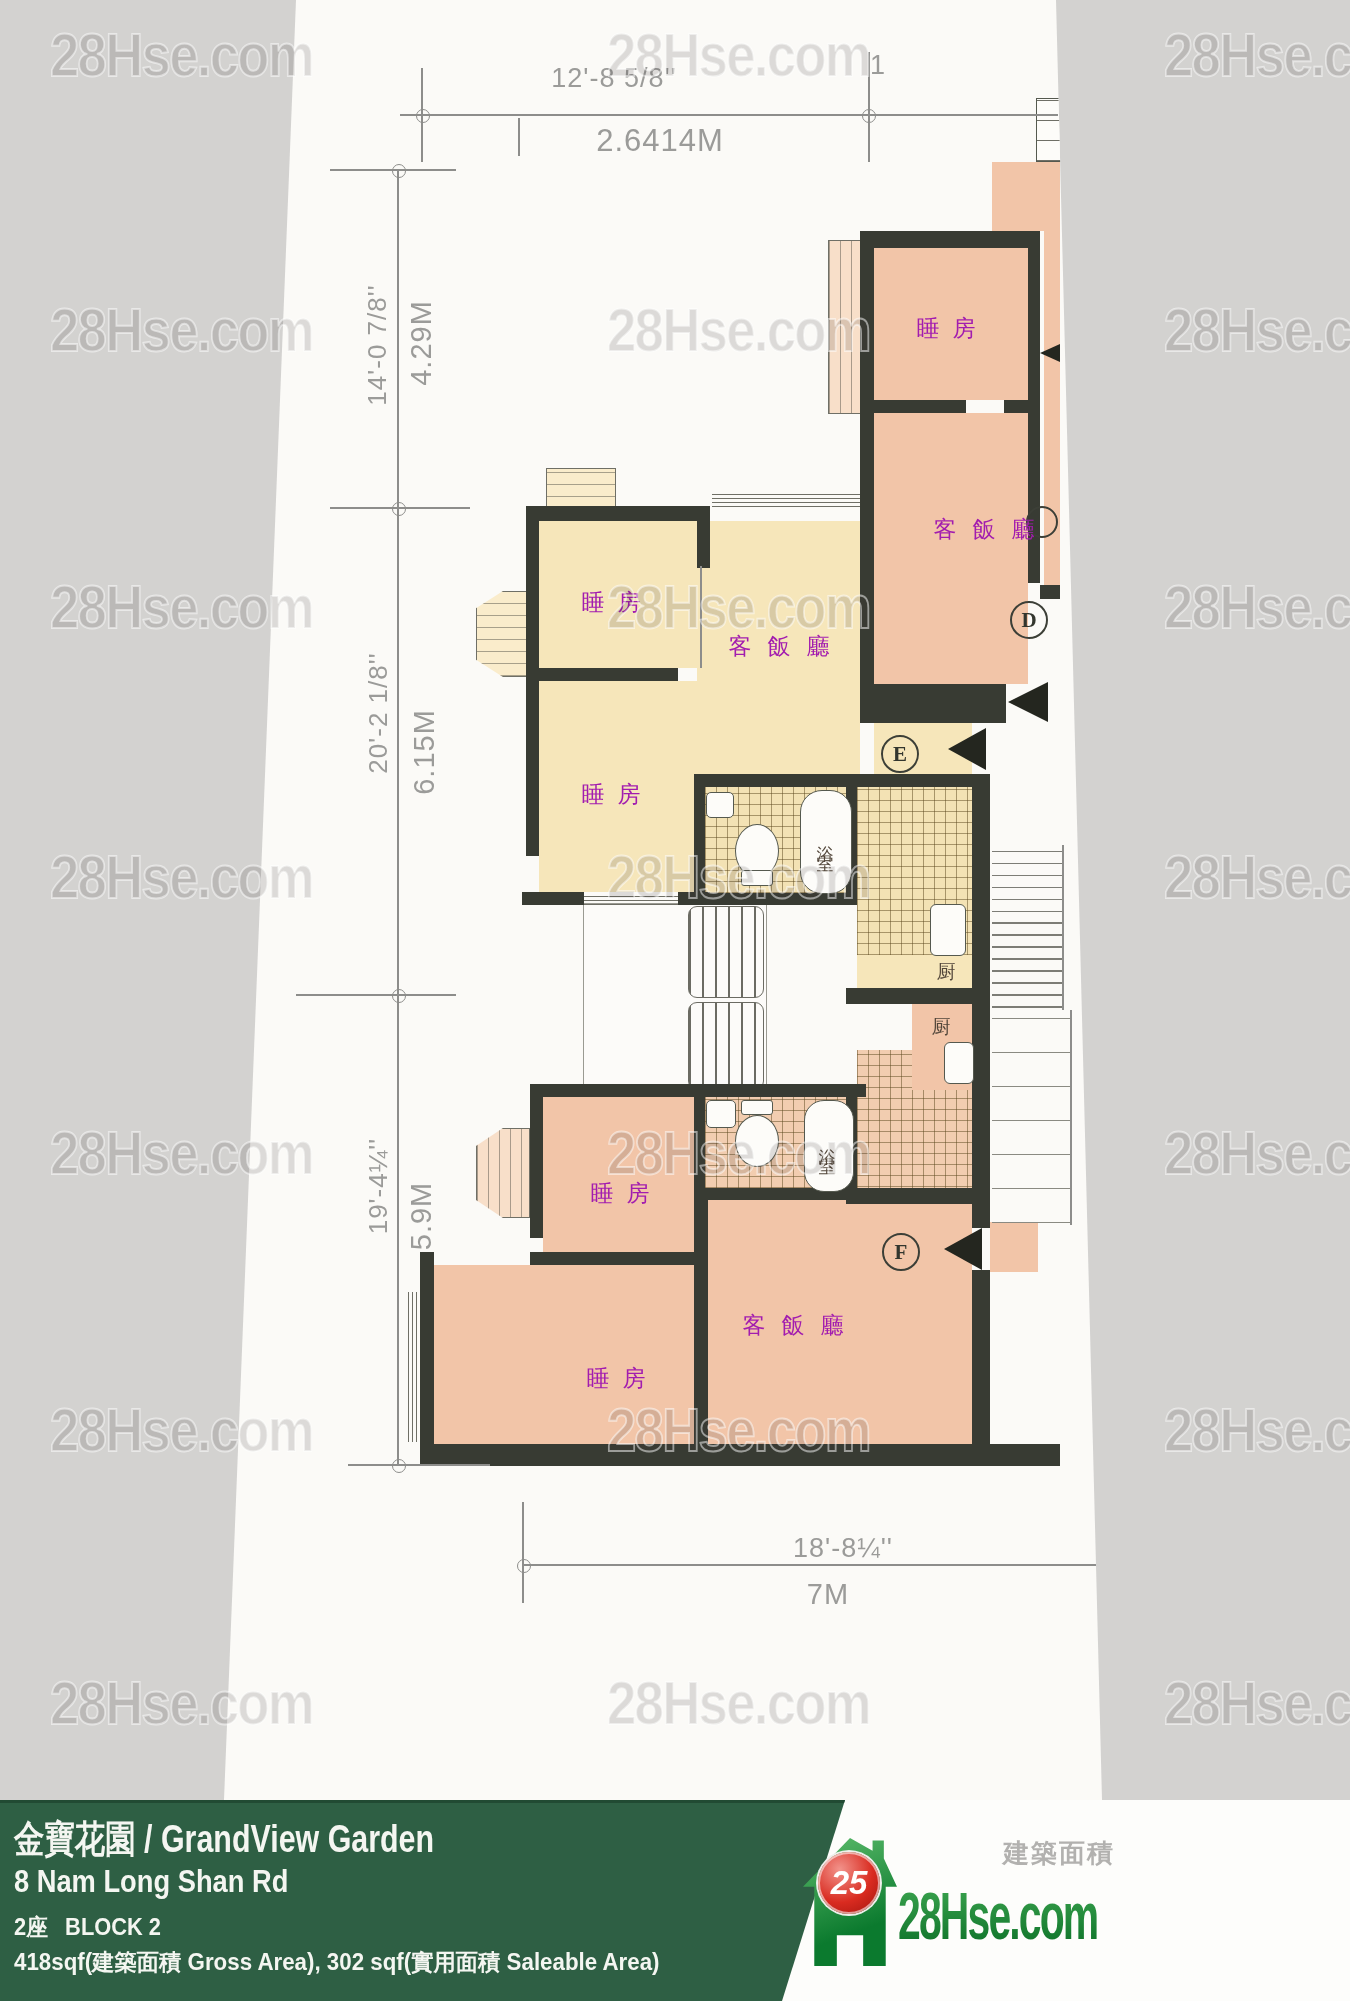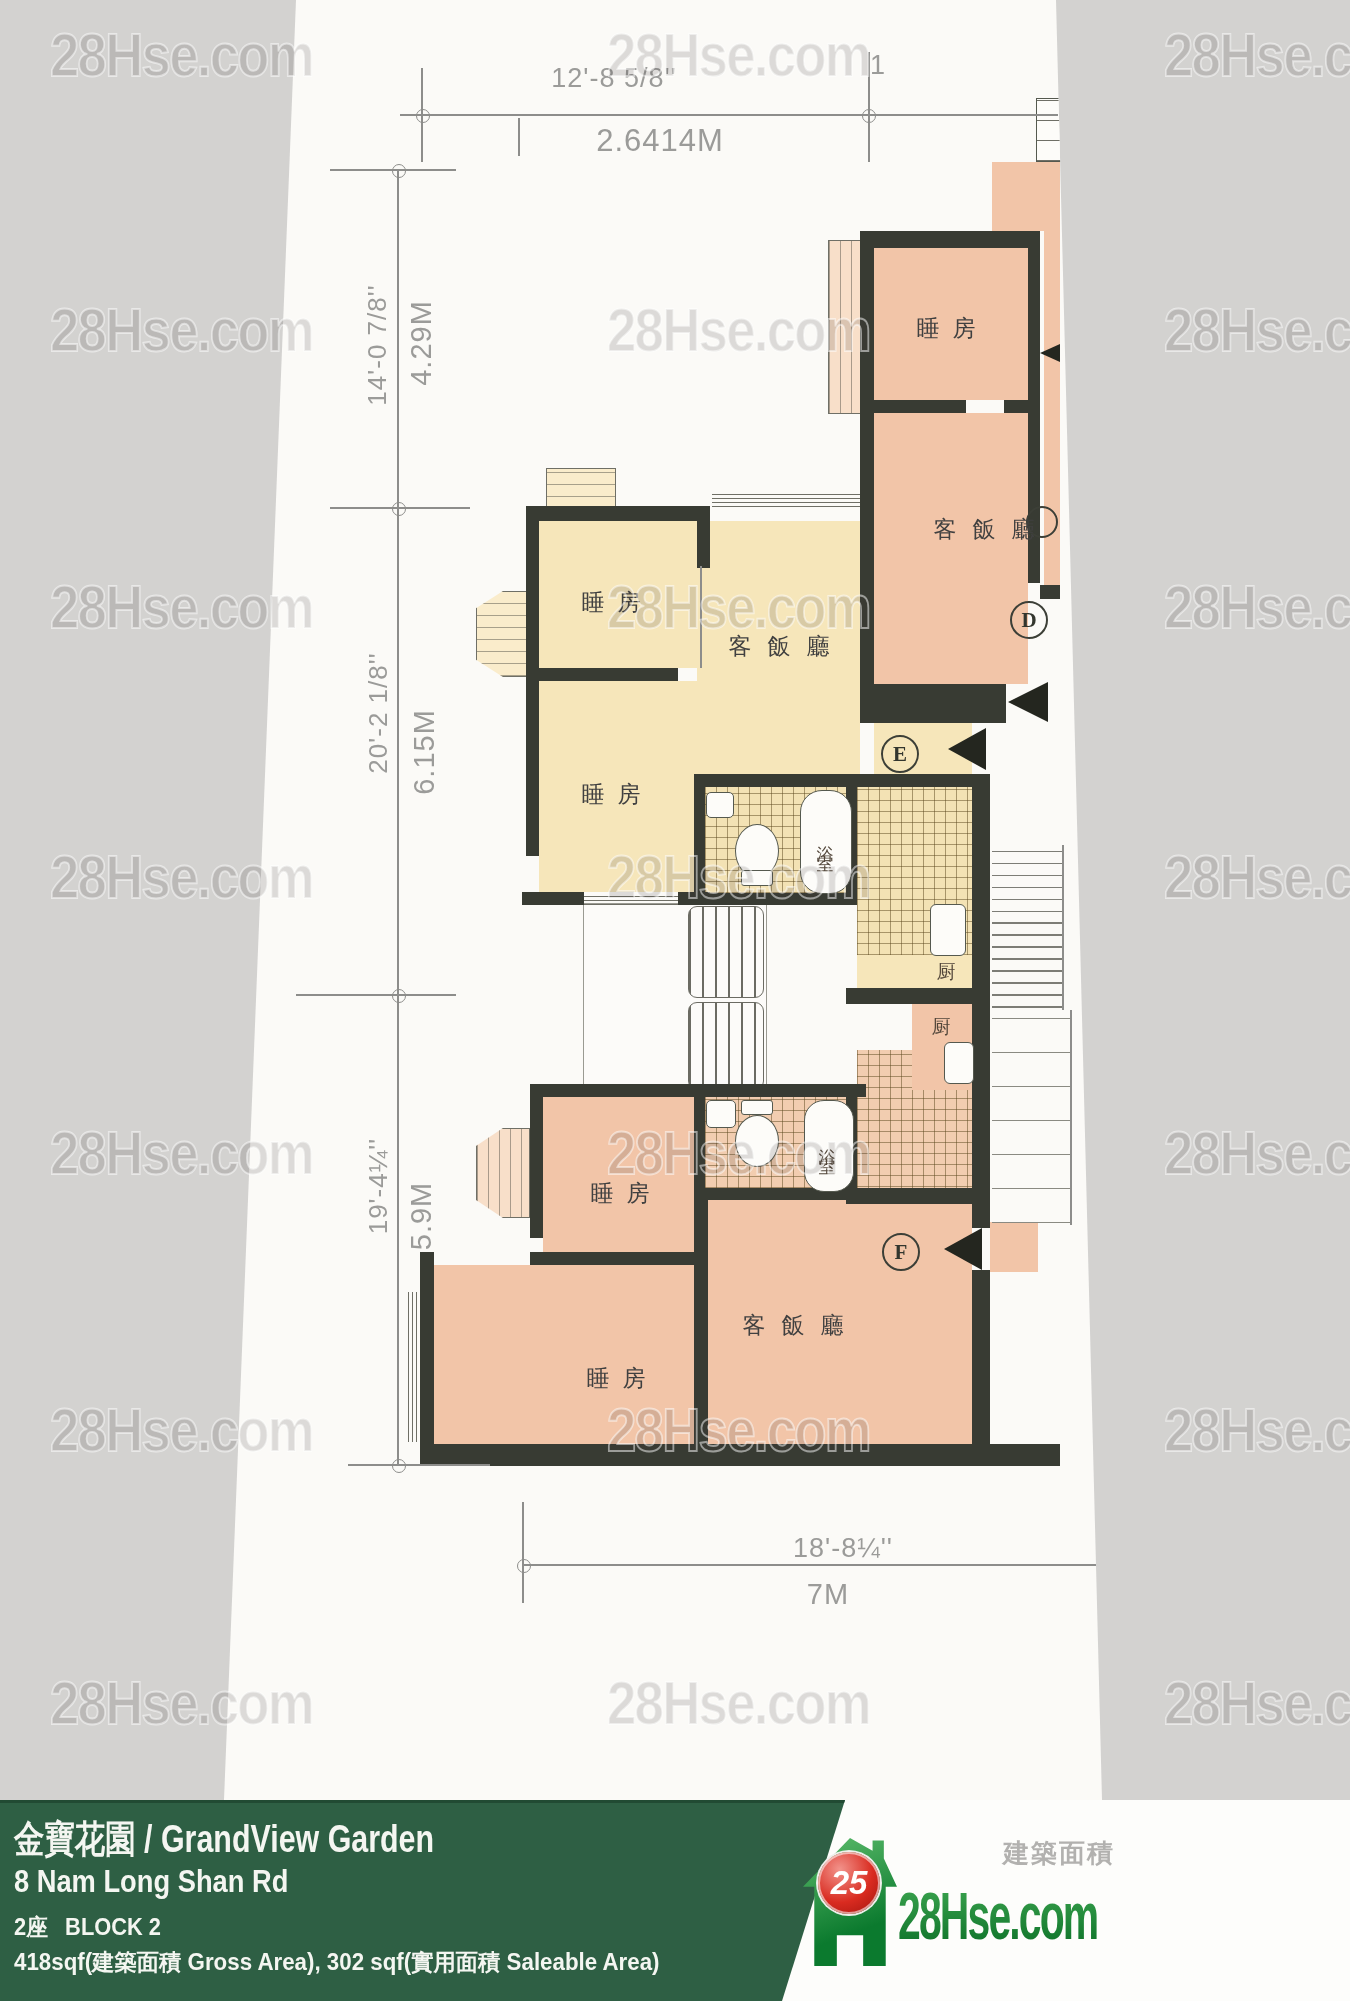--- a/index.html
+++ b/index.html
@@ -29,21 +29,21 @@
   .winv{background:repeating-linear-gradient(90deg,#6f6f66 0 1px,transparent 1px 4px);}
   .flight{background-color:#fcfbf9;border:1.5px solid #6b6b63;border-radius:9px;
       background-image:repeating-linear-gradient(90deg,#6b6b63 0 1.5px,transparent 1.5px 13px);}
   .rngA{background:repeating-linear-gradient(0deg,#7d7d76 0 1.5px,transparent 1.5px 12px);}
   .rngB{background:repeating-linear-gradient(0deg,#8a8a82 0 1.5px,transparent 1.5px 34px);}
   .fix{background:#fdfcf9;border:1.5px solid #55594f;}
   .ln{background:#8d8d8b;}
   .tick{width:12px;height:12px;border:1.3px solid #8d8d8b;border-radius:50%;background:transparent;}
   .tri{width:0;height:0;}
   
-  .rl{position:absolute;transform:translate(-50%,-50%);white-space:nowrap;color:#404040;
+  .rl{position:absolute;transform:translate(-50%,-50%);white-space:nowrap;color:#a21caf;
       font:500 23px "DejaVu Serif","Liberation Serif",serif;letter-spacing:13px;padding-left:13px;text-align:right;}
   .rl2{letter-spacing:16px;padding-left:16px;}
   .rlv{position:absolute;transform:translate(-50%,-50%);writing-mode:vertical-rl;
       font:500 17px "DejaVu Serif","Liberation Serif",serif;color:#52463a;letter-spacing:9px;white-space:nowrap;}
   .rlk{position:absolute;transform:translate(-50%,-50%);font:500 19px "DejaVu Serif","Liberation Serif",serif;color:#52463a;}
   .ucirc{position:absolute;width:34px;height:34px;border:2.5px solid #3c3f37;border-radius:50%;
       display:flex;align-items:center;justify-content:center;
       font:700 21px "Liberation Serif",serif;color:#33362e;}
   .dm{position:absolute;transform:translate(-50%,-50%);font:400 27px "Liberation Sans",sans-serif;
       color:#9b9b99;letter-spacing:1px;white-space:nowrap;}

